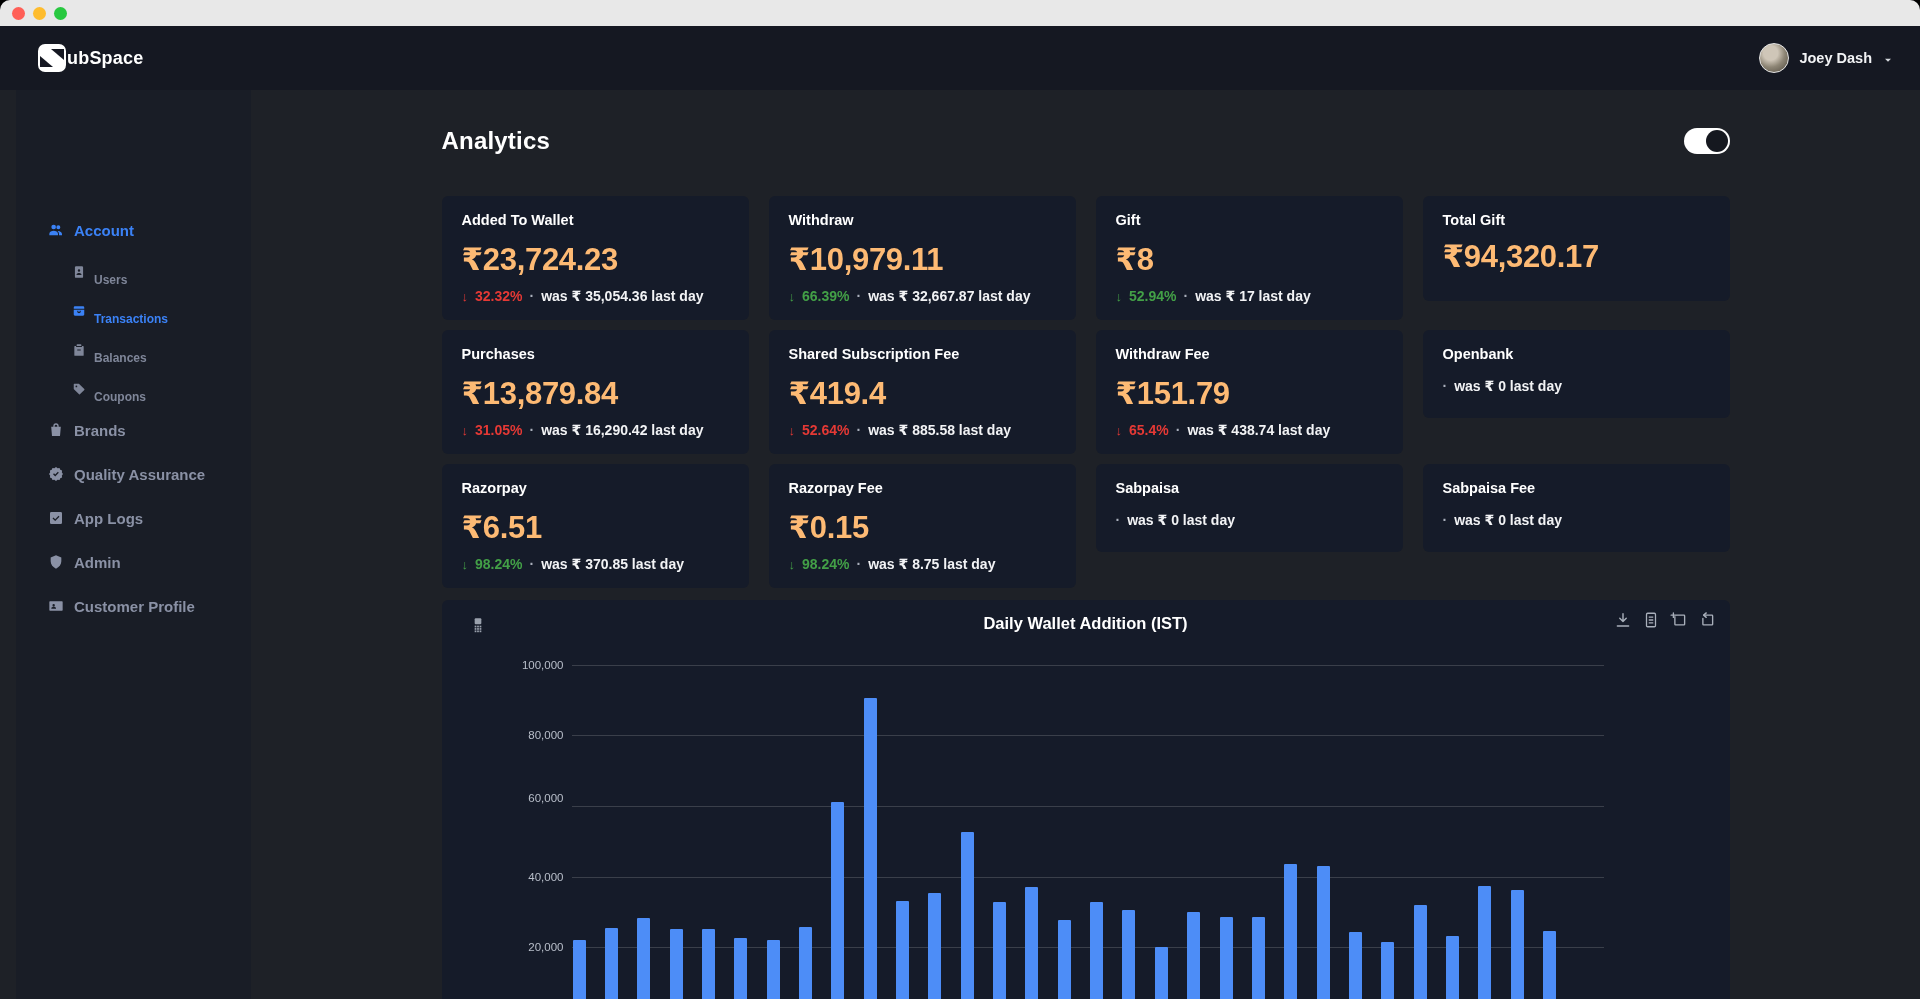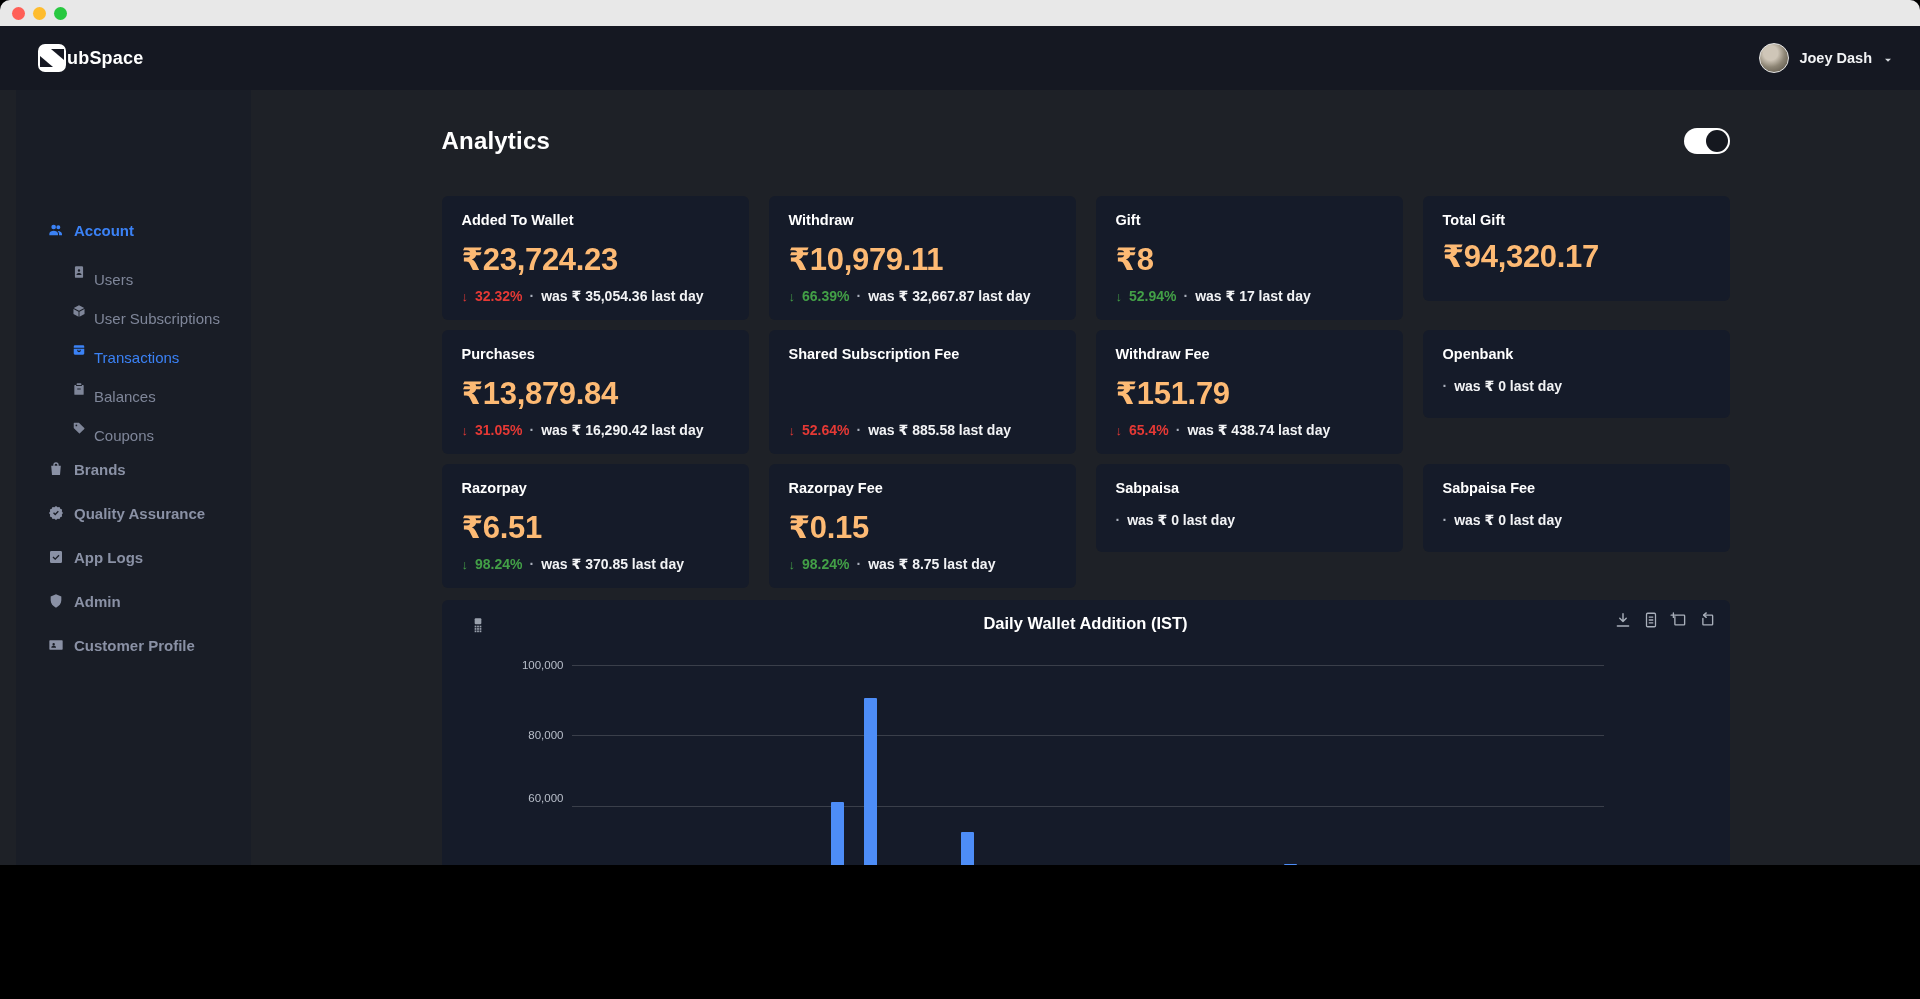--- a/index.html
+++ b/index.html
@@ -1,18 +1,18 @@
 <!DOCTYPE html>
 <html style="--accent: #3b82f6; --bar-blue: #4d8df7; --red: #e53935; --green: #43a047; --card-bg: #151b29; --sidebar-bg: #191d26; --navbar-bg: #151822; --main-bg: #1e2127; --titlebar-bg: #e8e8e8;"><head>
 <meta charset="utf-8">
 <style>
   * { margin:0; padding:0; box-sizing:border-box; }
   html,body { width:1920px; height:999px; background:#000; overflow:hidden;
     font-family:"Liberation Sans","DejaVu Sans",sans-serif; }
-  .window { position:relative; width:1920px; height:865px; border-radius:10px 10px 0 0; overflow:hidden; background:var(--main-bg); }
+  .window { position:relative; width:1920px; height:999px; border-radius:10px 10px 0 0; overflow:hidden; background:var(--main-bg); }
 
   
   .titlebar { position:absolute; left:0; top:0; width:100%; height:26px; background:var(--titlebar-bg); display:flex; align-items:center; padding-left:12px; }
   .tl { width:13px; height:13px; border-radius:50%; margin-right:8px; }
 
   
   .navbar { position:absolute; left:0; top:26px; width:100%; height:64px; background:var(--navbar-bg); display:flex; align-items:center; padding:0 26px 0 38px; }
   .brand { display:flex; align-items:center; }
   .brand .logo { width:28px; height:28px; display:block; }
   .brand .brand-text { color:#fff; font-size:18px; font-weight:700; letter-spacing:.2px; margin-left:1px; }
@@ -22,21 +22,21 @@
   .caret { width:12px; height:12px; color:#d6d9de; }
 
   
   .sidebar { position:absolute; left:16px; top:90px; width:251px; bottom:0; background:var(--sidebar-bg); border-right:1px solid rgba(0,0,0,.28); padding-top:118px; }
   .side-item { display:flex; align-items:center; height:44px; padding-left:32px; color:#8a91a5; cursor:pointer; }
   .side-item.sub { height:39px; padding-left:56px; color:#7f8699; }
   .side-item .icon { width:16px; height:16px; margin-right:10px; display:inline-flex; }
   .side-item.sub .icon { width:14px; height:14px; margin-right:8px; }
   .side-item .icon svg { width:100%; height:100%; }
   .side-item .lbl { font-size:15px; font-weight:600; }
-  .side-item.sub .lbl { font-size:15px; font-weight:400;margin-top:16px; }
+  .side-item.sub .lbl { font-size:12px; font-weight:700;margin-top:16px; }
   .side-item.active { color:var(--accent); }
 
   
   .main { position:absolute; left:251px; top:90px; right:0; bottom:0; background:var(--main-bg); overflow:hidden; }
   .content { width:1288px; margin:0 auto; padding-top:36px; }
   .page-head { display:flex; align-items:center; justify-content:space-between; height:30px; }
   .page-title { color:#fff; font-size:24px; font-weight:700; letter-spacing:.2px; }
   .toggle { width:46px; height:26px; background:#fff; border-radius:13px; position:relative; cursor:pointer; }
   .toggle .knob { position:absolute; top:2px; left:22px; width:22px; height:22px; border-radius:50%; background:#15181f; }
 
@@ -112,28 +112,20 @@
           <span class="lbl">Account</span>
         </div>
         <div class="side-item sub">
           <span class="icon">
             <svg viewBox="0 0 24 24">
               <path fill="currentColor" d="M17 2H7a2 2 0 0 0-2 2v16a2 2 0 0 0 2 2h10a2 2 0 0 0 2-2V4a2 2 0 0 0-2-2zm-5 5.2a2.1 2.1 0 1 1-2.1 2.1A2.1 2.1 0 0 1 12 7.2zM16.2 17H7.8v-.8c0-1.7 2.1-2.7 4.2-2.7s4.2 1 4.2 2.7z"></path>
             </svg>
           </span>
           <span class="lbl">Users</span>
         </div>
-        <div class="side-item sub">
-          <span class="icon">
-            <svg viewBox="0 0 24 24">
-              <path fill="currentColor" d="M12 2l9 4.7v.3L12 11.7 3 7v-.3zM2.5 8.5l8.7 4.6v8.6L2.5 17zm19 0V17l-8.7 4.7v-8.6z"></path>
-            </svg>
-          </span>
-          <span class="lbl">User Subscriptions</span>
-        </div>
         <div class="side-item sub active">
           <span class="icon">
             <svg viewBox="0 0 24 24">
               <path fill="currentColor" d="M5 4h14a2 2 0 0 1 2 2v2H3V6a2 2 0 0 1 2-2zM3 10h18v8a2 2 0 0 1-2 2H5a2 2 0 0 1-2-2zm6 1.5v1.2a3 3 0 0 0 6 0v-1.2h-2v1.2a1 1 0 0 1-2 0v-1.2z"></path>
             </svg>
           </span>
           <span class="lbl">Transactions</span>
         </div>
         <div class="side-item sub">
           <span class="icon">
@@ -243,20 +235,21 @@
             <div class="c-value">₹13,879.84</div>
             <div class="c-delta">
               <span class="arrow red">↓</span>
               <span class="pct red">31.05%</span>
               <span class="dot">·</span>
               <span class="note">was ₹ 16,290.42 last day</span>
             </div>
           </div>
           <div class="card full">
             <div class="c-title">Shared Subscription Fee</div>
+            <div class="c-value">₹419.4</div>
             <div class="c-delta">
               <span class="arrow red">↓</span>
               <span class="pct red">52.64%</span>
               <span class="dot">·</span>
               <span class="note">was ₹ 885.58 last day</span>
             </div>
           </div>
           <div class="card full">
             <div class="c-title">Withdraw Fee</div>
             <div class="c-value">₹151.79</div>

